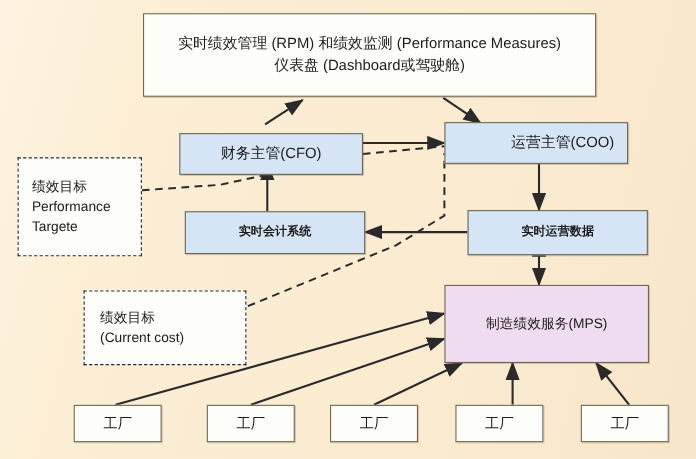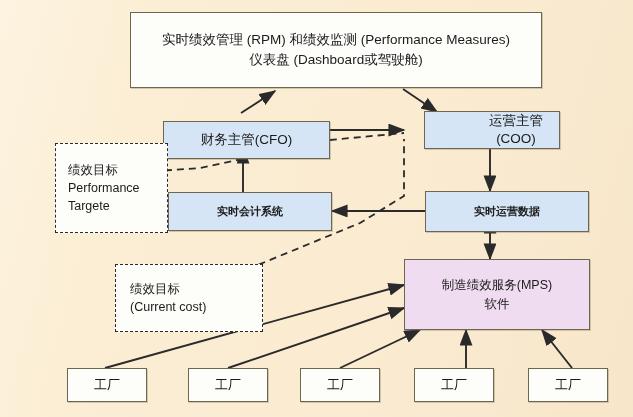--- a/index.html
+++ b/index.html
@@ -41,21 +41,20 @@
   .solid {
     border: 1.4px solid #6d6650;
     box-shadow: 1px 1px 0 rgba(120,110,85,0.30);
   }
   .white  { background: #fdfdfa; }
   .blue   { background: #d5e5f5; }
   .pink   { background: #f0dcf0; }
   .dashedbox {
     background: #fdfdfa;
     border: 1.6px dashed #2a2a2a;
-    margin-left: 39px;
   }
   .t-top    { font-size: 13.5px; margin-left: 12px; }
   .t-role   { font-size: 13.5px; }
   .t-sys    { font-size: 11px; font-weight: bold; }
   .t-target { font-size: 12.5px; text-align: left; justify-content: flex-start; padding-left: 12px; }
   .t-cost   { font-size: 12.5px; text-align: left; justify-content: flex-start; padding-left: 14px; }
   .t-mps    { font-size: 12.5px; }
   .t-fac    { font-size: 13px; }
   .ln { line-height: 1.45; }
 </style>
@@ -116,21 +115,21 @@
     <div>
       <div class="ln">实时绩效管理 (RPM) 和绩效监测 (Performance  Measures)</div>
       <div class="ln">仪表盘 (Dashboard或驾驶舱)</div>
     </div>
   </div>
 
   <div class="node solid blue t-role" style="left:163px; top:121px; width:167px; height:38px;">
     <span>财务主管(CFO)</span>
   </div>
 
-  <div class="node solid blue t-role" style="left:424px; top:111px; width:136px; height:38px;padding-left:48px;">
+  <div class="node solid blue t-role" style="left:404px; top:111px; width:167px; height:38px;padding-left:48px;">
     <span>运营主管(COO)</span>
   </div>
 
   <div class="node dashedbox t-target" style="left:16px; top:143px; width:113px; height:90px;">
     <div>
       <div class="ln">绩效目标</div>
       <div class="ln">Performance</div>
       <div class="ln">Targete</div>
     </div>
   </div>
@@ -146,21 +145,20 @@
   <div class="node dashedbox t-cost" style="left:76px; top:264px; width:148px; height:68px;">
     <div>
       <div class="ln">绩效目标</div>
       <div class="ln">(Current cost)</div>
     </div>
   </div>
 
   <div class="node solid pink t-mps" style="left:404px; top:259px; width:186px; height:71px;">
     <div>
       <div class="ln">制造绩效服务(MPS)</div>
-      <div class="ln">软件</div>
     </div>
   </div>
 
   <div class="node solid white t-fac" style="left:67px; top:368px; width:80px; height:34px;">
     <span>工厂</span>
   </div>
   <div class="node solid white t-fac" style="left:188px; top:368px; width:80px; height:34px;">
     <span>工厂</span>
   </div>
   <div class="node solid white t-fac" style="left:300px; top:368px; width:80px; height:34px;">

